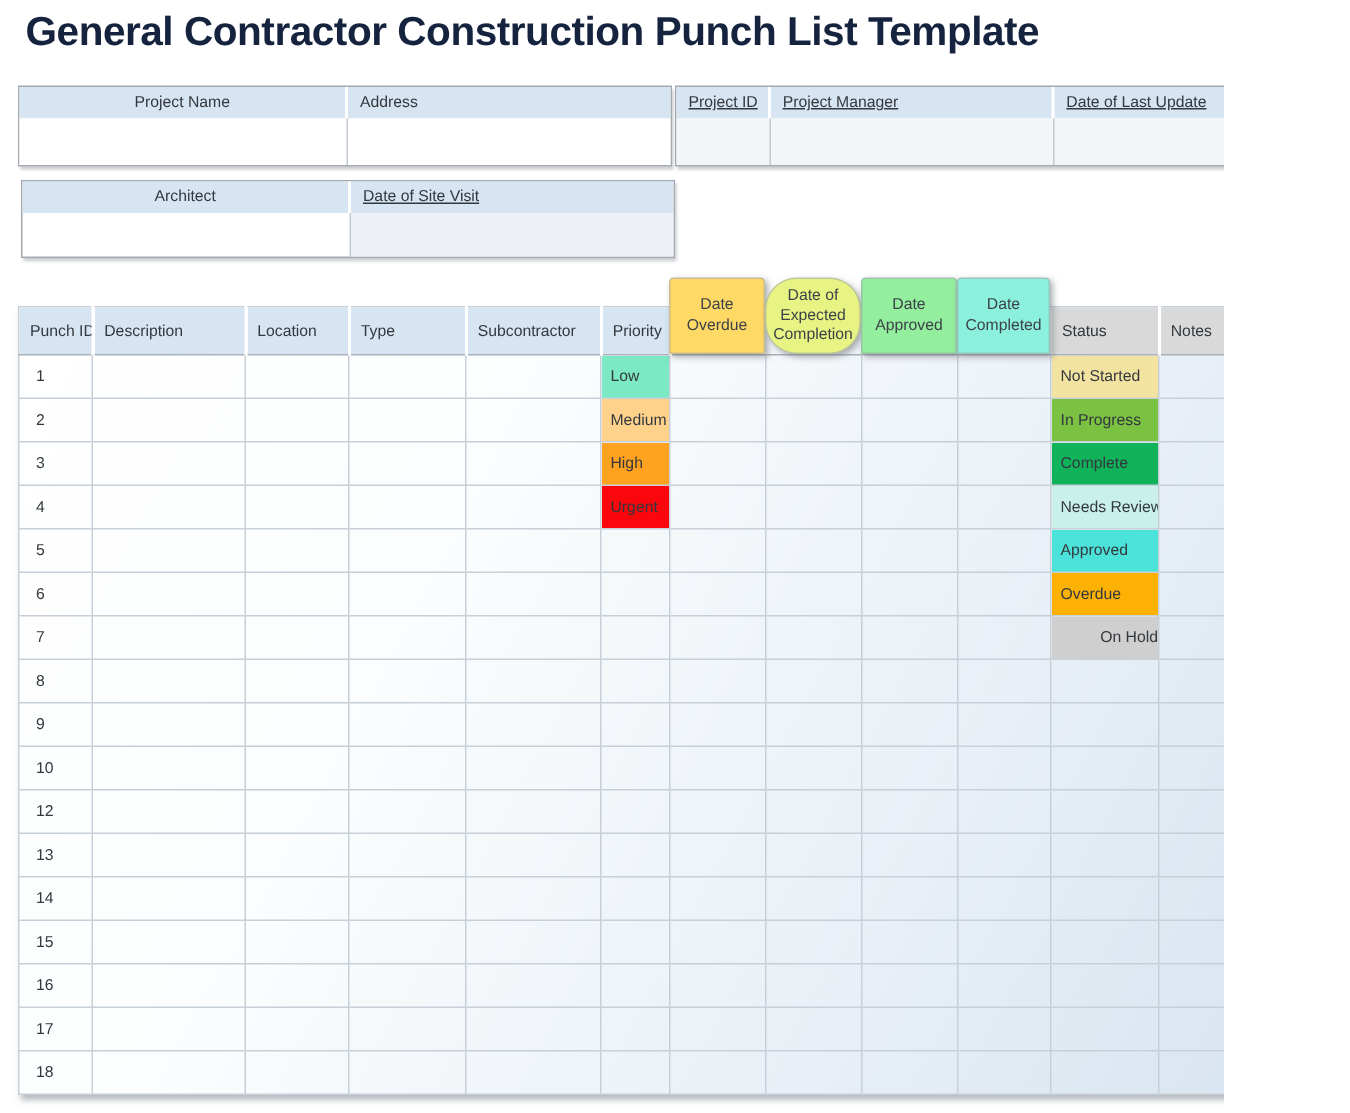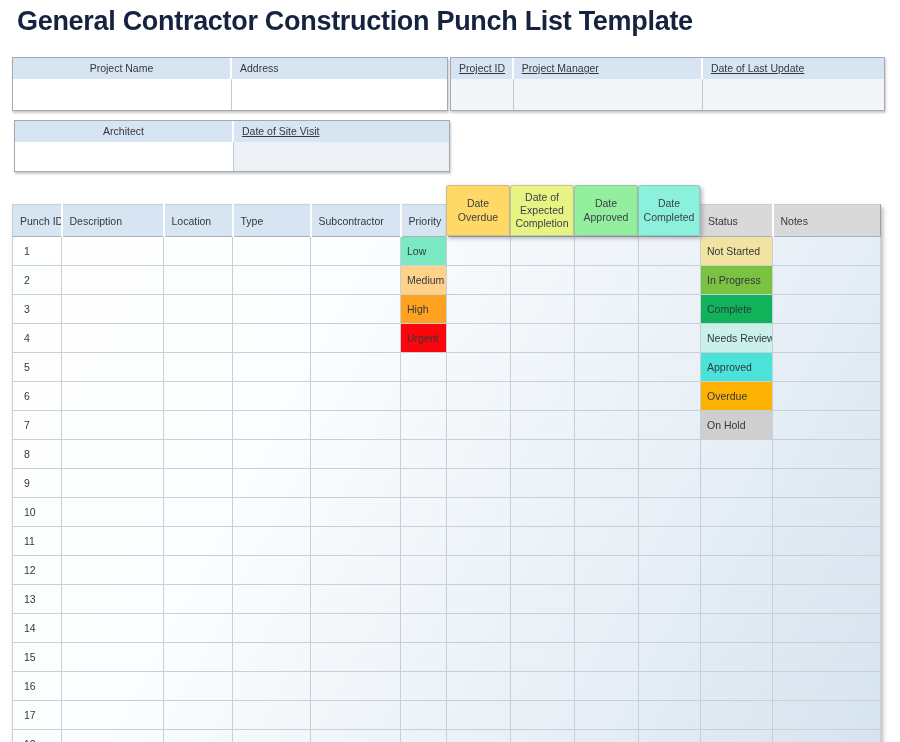--- a/index.html
+++ b/index.html
@@ -1,18 +1,18 @@
 <!DOCTYPE html>
 <html><head>
 <meta charset="utf-8">
 <style>
   * { margin:0; padding:0; box-sizing:border-box; }
   html,body { background:#ffffff; }
   .page {
-    position:relative; width:900px; height:742px; overflow:hidden;
+    position:relative; width:816px; height:742px; overflow:hidden;
     background:#ffffff; font-family:"Liberation Sans", sans-serif;
   }
   .title {
     position:absolute; left:17px; top:6px;
     font-size:27px; font-weight:700; color:#16233F; letter-spacing:-0.3px;
   }
   
   .form-block {
     position:absolute; border:1px solid #a3a9af; background:#fff;
     box-shadow:1px 2px 2px rgba(130,138,146,0.45);
@@ -106,21 +106,21 @@
       <div class="cell w216 center">Date of Site Visit</div>
     </div>
     <div class="fb-vals">
       <div class="cell w220"></div>
       <div class="cell w216 val-gray"></div>
     </div>
   </div>
 
   <div id="punch-wrap">
       <div class="date-tab" style="left: 434px; width: 64px; background: rgb(255, 217, 102);">Date Overdue</div>
-      <div class="date-tab" style="left: 498px; width: 64px; background: rgb(231, 243, 131);">Date of Expected Completion</div>
+      <div class="date-tab" style="left: 498px; width: 64px; background: rgb(231, 243, 131); border-radius: 21px;">Date of Expected Completion</div>
       <div class="date-tab" style="left: 562px; width: 64px; background: rgb(147, 238, 158);">Date Approved</div>
       <div class="date-tab" style="left: 626px; width: 62px; background: rgb(139, 241, 220);">Date Completed</div>
       <table class="punch">
         <colgroup>
           <col style="width: 49px;">
           <col style="width: 102px;">
           <col style="width: 69px;">
           <col style="width: 78px;">
           <col style="width: 90px;">
           <col style="width: 46px;">
@@ -236,21 +236,21 @@
             <td class="c-punch_id">7</td>
             <td class="c-description"></td>
             <td class="c-location"></td>
             <td class="c-type"></td>
             <td class="c-subcontractor"></td>
             <td class="c-priority"></td>
             <td class="c-date_observed"></td>
             <td class="c-date_expected"></td>
             <td class="c-date_approved"></td>
             <td class="c-date_completed"></td>
-            <td class="c-status chip" style="background: rgb(207, 207, 207);">On Hold</td>
+            <td class="c-status chip" style="background: rgb(207, 207, 207); text-align: right;">On Hold</td>
             <td class="c-notes"></td>
           </tr>
           <tr>
             <td class="c-punch_id">8</td>
             <td class="c-description"></td>
             <td class="c-location"></td>
             <td class="c-type"></td>
             <td class="c-subcontractor"></td>
             <td class="c-priority"></td>
             <td class="c-date_observed"></td>
@@ -269,34 +269,20 @@
             <td class="c-priority"></td>
             <td class="c-date_observed"></td>
             <td class="c-date_expected"></td>
             <td class="c-date_approved"></td>
             <td class="c-date_completed"></td>
             <td class="c-status"></td>
             <td class="c-notes"></td>
           </tr>
           <tr>
             <td class="c-punch_id">10</td>
-            <td class="c-description"></td>
-            <td class="c-location"></td>
-            <td class="c-type"></td>
-            <td class="c-subcontractor"></td>
-            <td class="c-priority"></td>
-            <td class="c-date_observed"></td>
-            <td class="c-date_expected"></td>
-            <td class="c-date_approved"></td>
-            <td class="c-date_completed"></td>
-            <td class="c-status"></td>
-            <td class="c-notes"></td>
-          </tr>
-          <tr>
-            <td class="c-punch_id">11</td>
             <td class="c-description"></td>
             <td class="c-location"></td>
             <td class="c-type"></td>
             <td class="c-subcontractor"></td>
             <td class="c-priority"></td>
             <td class="c-date_observed"></td>
             <td class="c-date_expected"></td>
             <td class="c-date_approved"></td>
             <td class="c-date_completed"></td>
             <td class="c-status"></td>

